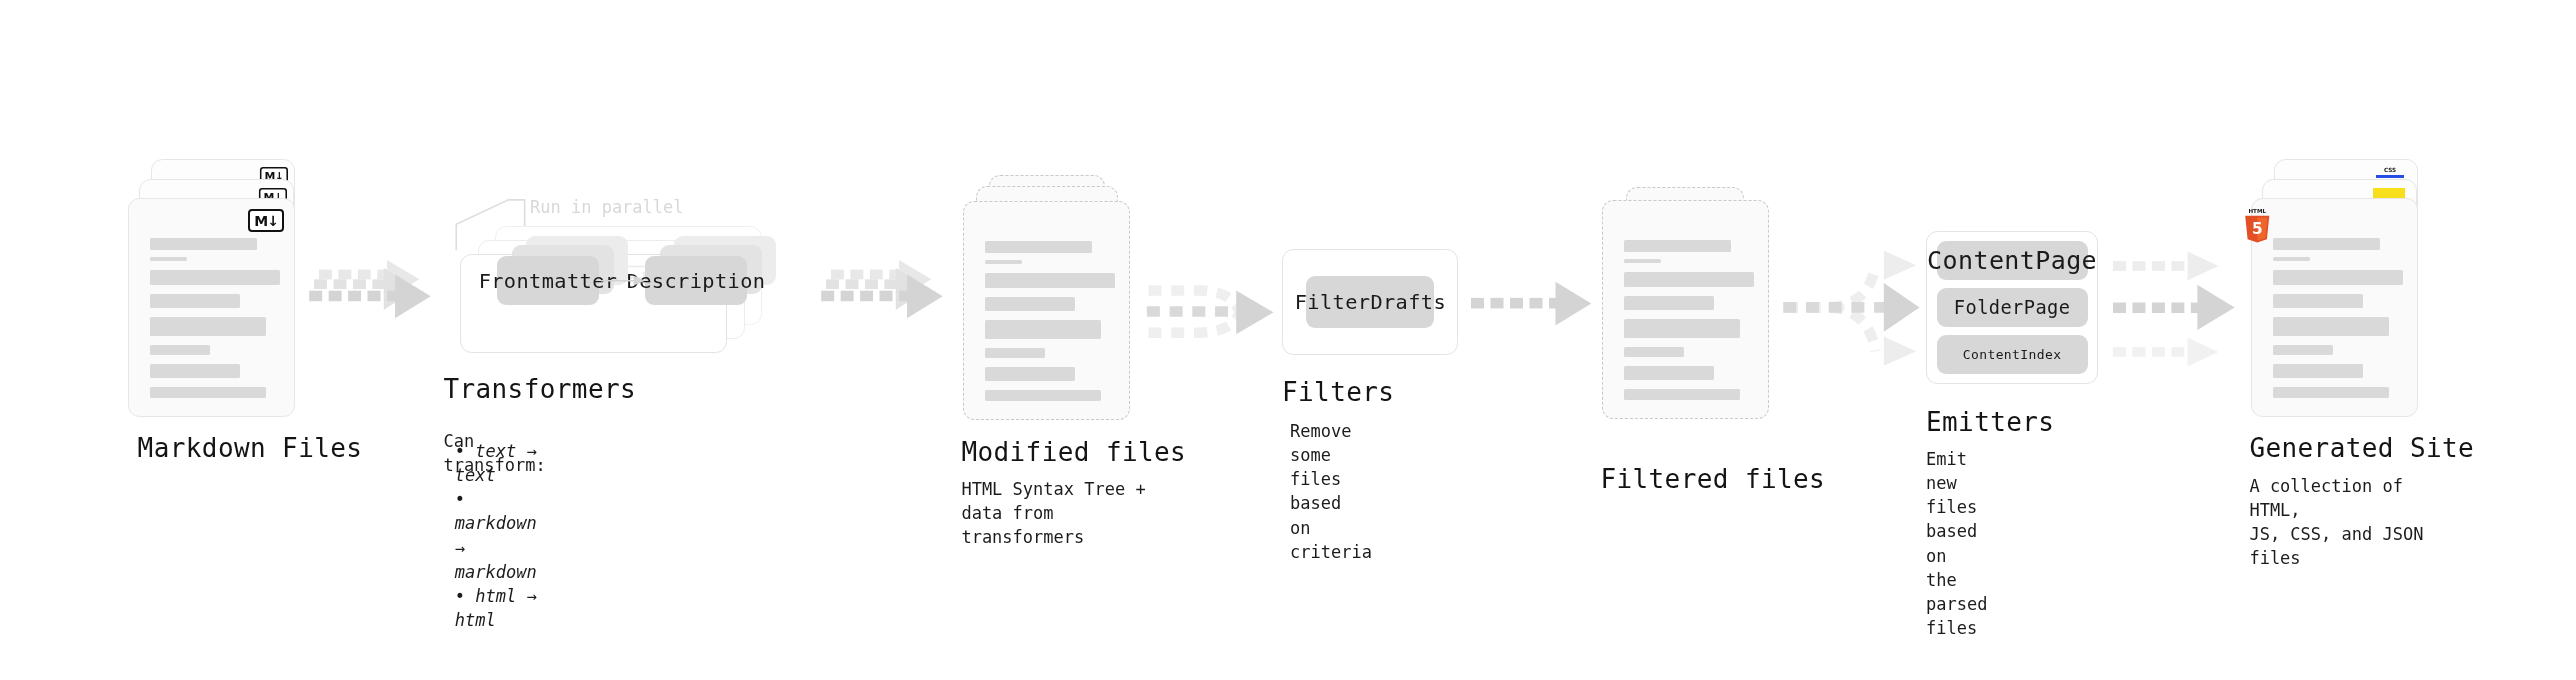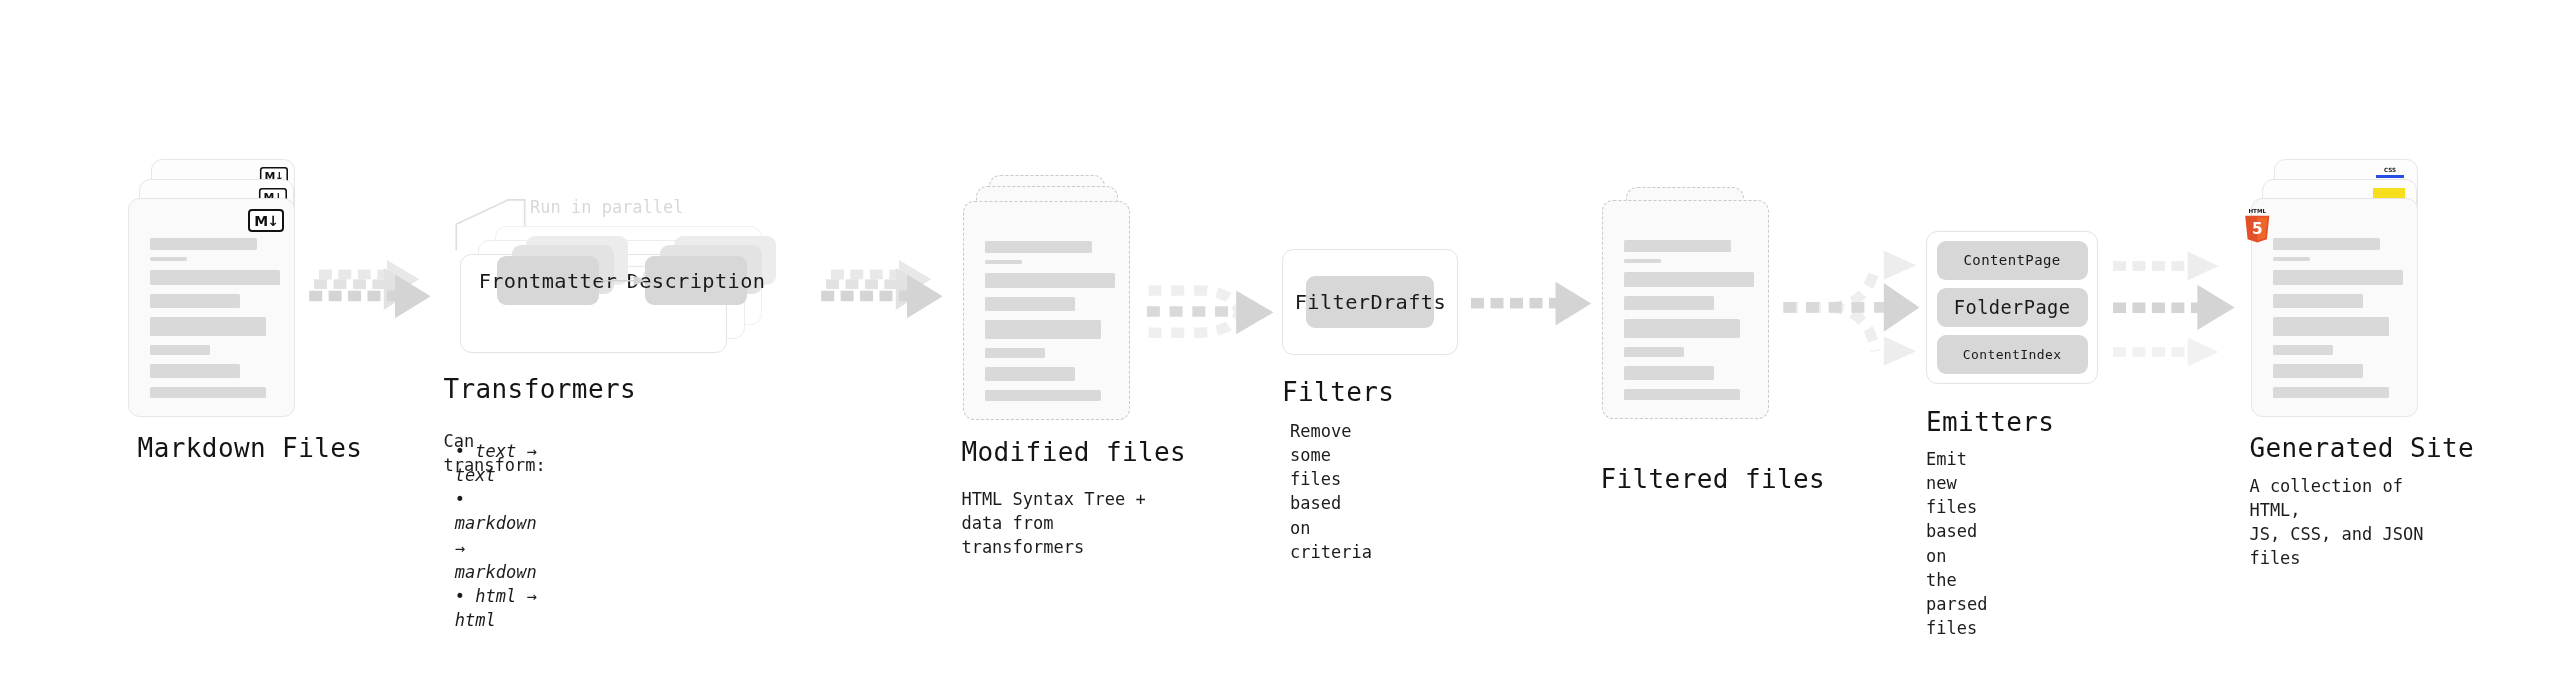--- a/index.html
+++ b/index.html
@@ -280,21 +280,21 @@
           <div class="bar" style="width:130px;height:31px;"></div>
           <div class="bar" style="width:90px;height:31px;"></div>
           <div class="bar" style="width:116px;height:43px;"></div>
           <div class="bar" style="width:60px;height:21px;"></div>
           <div class="bar" style="width:90px;height:31px;"></div>
           <div class="bar" style="width:116px;height:24.4px;"></div>
         </div>
       </div>
     </div>
     <div class="caption-title" style="left:-1.6px; top:262px;">Modified files</div>
-    <div class="caption-sub" style="left:-1.6px; top:312px;">HTML Syntax Tree +
+    <div class="caption-sub" style="left:-1.6px; top:302px;">HTML Syntax Tree +
 data from transformers</div>
   </div>
 
   <svg style="left:1142px; top:248px;" width="138" height="106" viewBox="0 0 170 130">
     <g stroke-width="13" fill="none" stroke-dasharray="16 12" stroke-linecap="butt">
       <path d="M 8 52 L 70 52 Q 110 52 120 78" stroke="#efefef"></path>
       <path d="M 8 104 L 70 104 Q 110 104 120 80" stroke="#efefef"></path>
       <path d="M 6 78 L 118 78" stroke="#d9d9d9"></path>
     </g>
     <polygon points="116,52 162,79 116,106" fill="#d4d4d4"></polygon>
@@ -346,21 +346,21 @@
       <path d="M 6 88 L 58 88 Q 108 88 118 142" stroke="#eeeeee"></path>
       <path d="M 4 88 L 130 88" stroke="#d9d9d9"></path>
     </g>
     <polygon points="128,18 168,36 128,54" fill="#ededed"></polygon>
     <polygon points="128,124 168,142 128,160" fill="#ededed"></polygon>
     <polygon points="128,58 172,88 128,118" fill="#d4d4d4"></polygon>
   </svg>
 
   <div class="node" style="left:1926px; top:231px;">
     <div class="groupbox" style="left:0; top:0; width:172px; height:153px;"></div>
-    <div class="chip" style="left:10.6px; top:9.8px; width:151px; height:39px; font-size:14px;">
+    <div class="chip" style="left:10.6px; top:9.8px; width:151px; height:39px; font-size:25px;">
       <span>ContentPage</span>
     </div>
     <div class="chip" style="left:10.6px; top:57px; width:151px; height:39px; font-size:18.7px;">
       <span>FolderPage</span>
     </div>
     <div class="chip" style="left:10.6px; top:104px; width:151px; height:39px; font-size:13px;">
       <span>ContentIndex</span>
     </div>
     <div class="caption-title" style="left:0px; top:176px;">Emitters</div>
     <div class="caption-sub" style="left:0px; top:216px;">Emit new files based on

